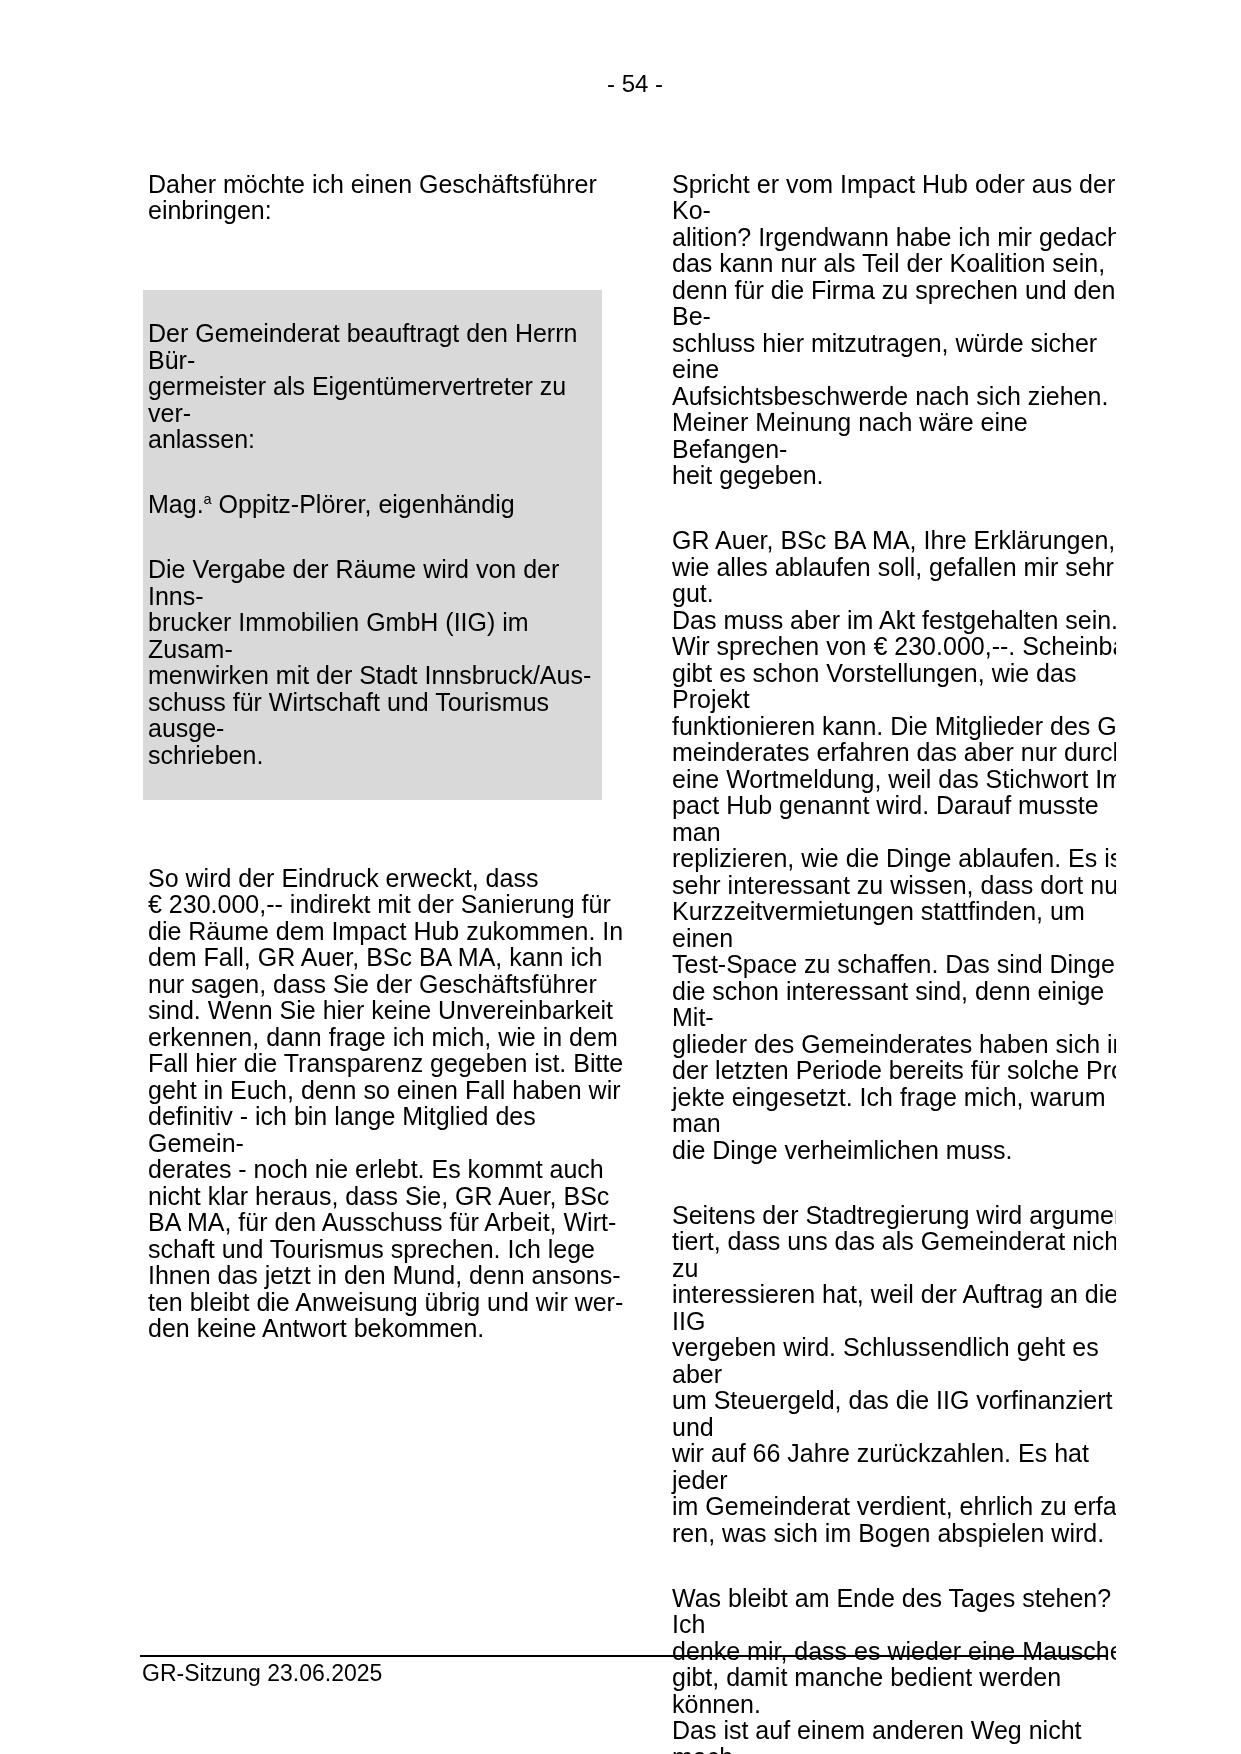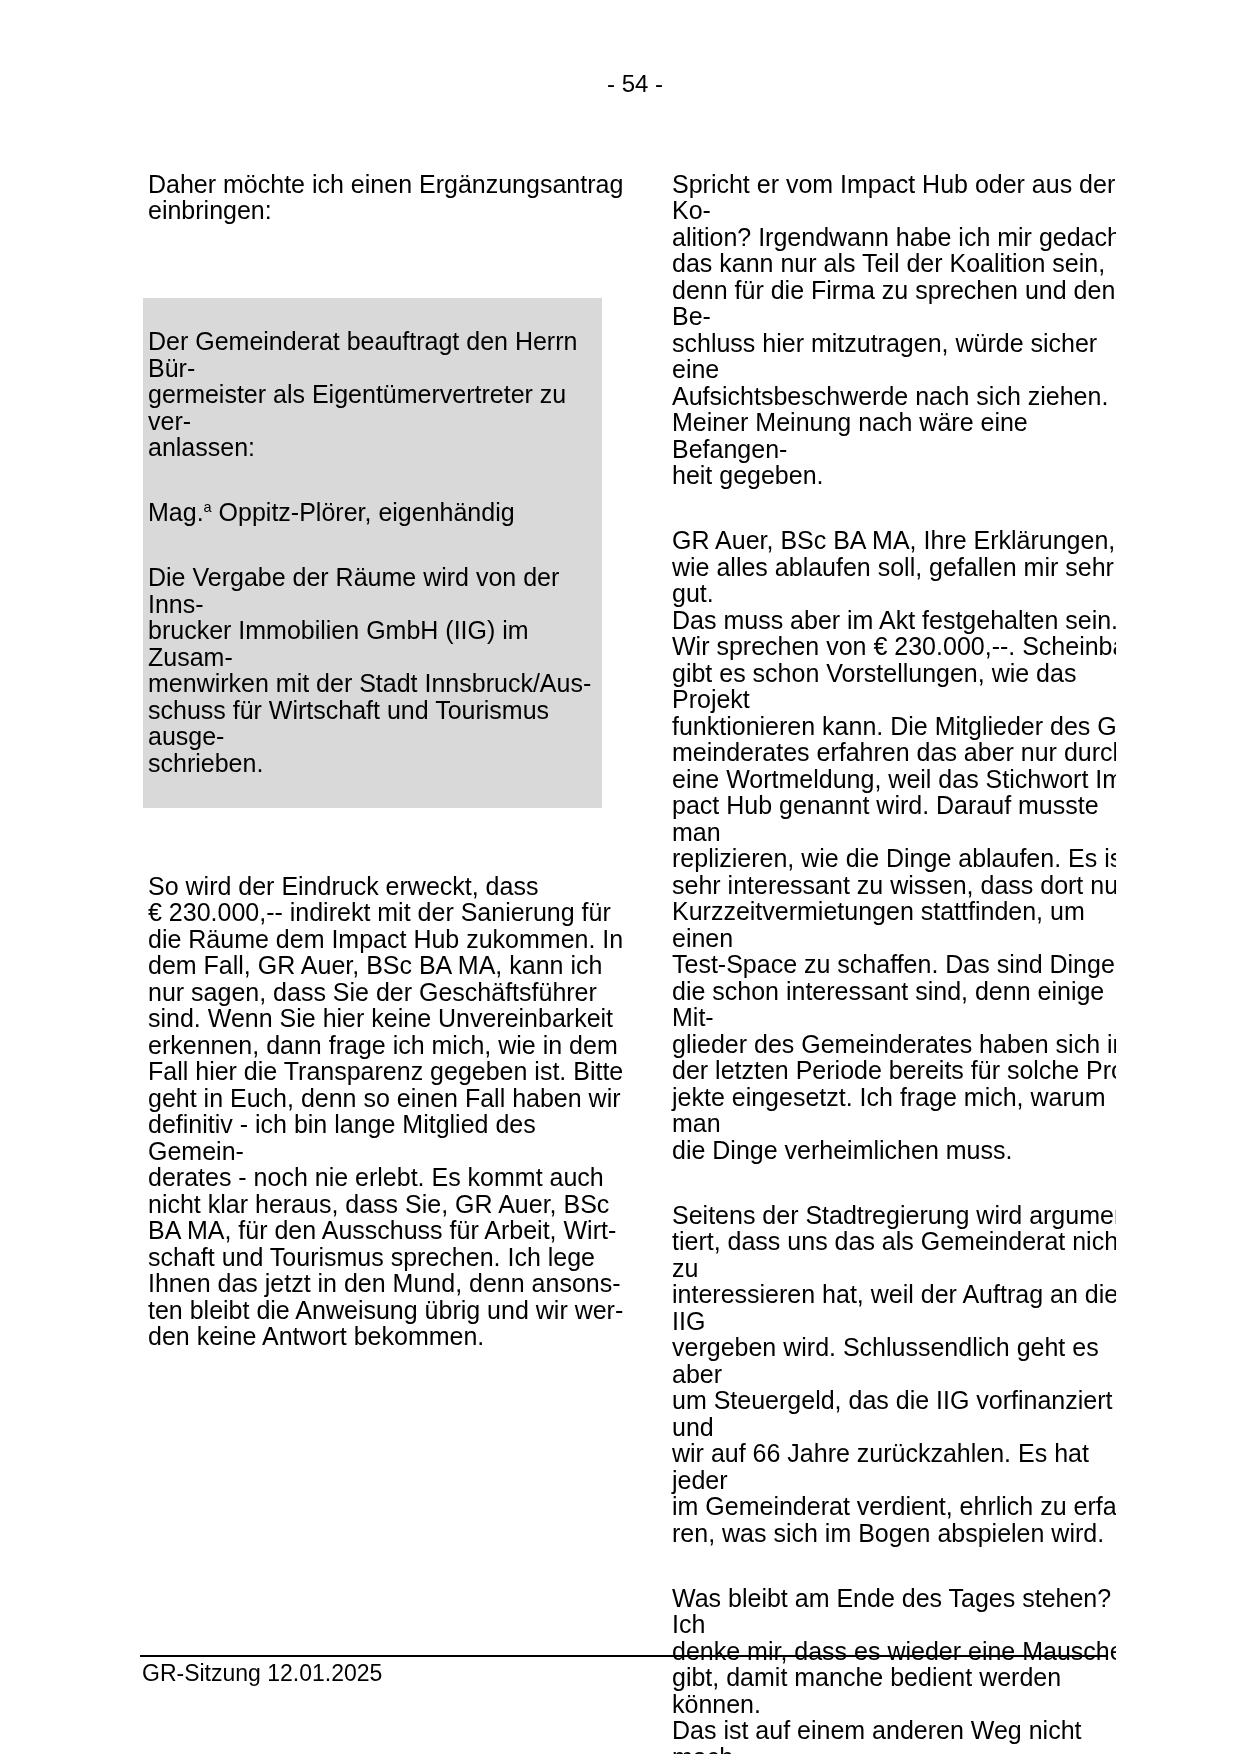--- a/index.html
+++ b/index.html
@@ -35,21 +35,21 @@
   }
   .col-left  { left: 148px; }
   .col-right { left: 672px; }
   .col p {
     margin: 0 0 12px 0;
   }
   .highlight {
     background: #d9d9d9;
     box-sizing: border-box;
     width: 459px;
-    margin: 9px 0 12px -5px;
+    margin: 1px 0 12px -5px;
     padding: 4px 6px 5px 5px;
   }
   .highlight p:last-child {
     margin-bottom: 0;
   }
   sup {
     font-size: 0.58em;
     line-height: 0;
     vertical-align: super;
   }
@@ -70,21 +70,21 @@
   }
 </style>
 </head>
 <body>
 
 <div class="page">
 
   <div class="page-number">- 54 -</div>
 
   <div class="col col-left">
-    <p>Daher möchte ich einen Ergänzungsantrag
+    <p>Daher möchte ich einen Geschäftsführer
 einbringen:</p>
 
     <div class="highlight">
       <p>Der Gemeinderat beauftragt den Herrn Bür-
 germeister als Eigentümervertreter zu ver-
 anlassen:</p>
       <p><span>Mag.</span><sup>a</sup><span> Oppitz-Plörer, eigenhändig</span></p>
       <p>Die Vergabe der Räume wird von der Inns-
 brucker Immobilien GmbH (IIG) im Zusam-
 menwirken mit der Stadt Innsbruck/Aus-
@@ -156,15 +156,15 @@
 tionsförderung vielleicht nicht durchgeht.
 Der Antrag ist nicht gut begründet oder
 überhaupt nicht passend. Es bleiben schon
 wieder "Gschmackelen" übrig, die man nicht
 brauchen und die man mit einer ehrlichen
 Erklärung sehr schnell ausräumen kann.</p>
     
   </div>
 
   <div class="footer-rule"></div>
-  <div class="footer-text">GR-Sitzung 12.01.2025</div>
+  <div class="footer-text">GR-Sitzung 23.06.2025</div>
 
 </div>
 
 </body></html>

